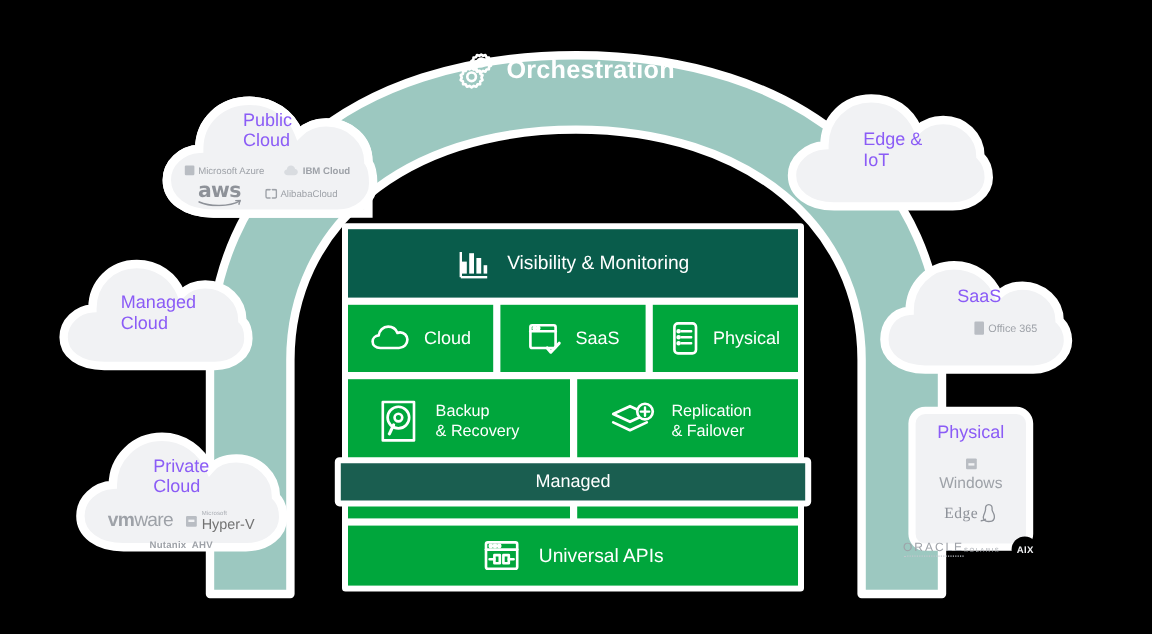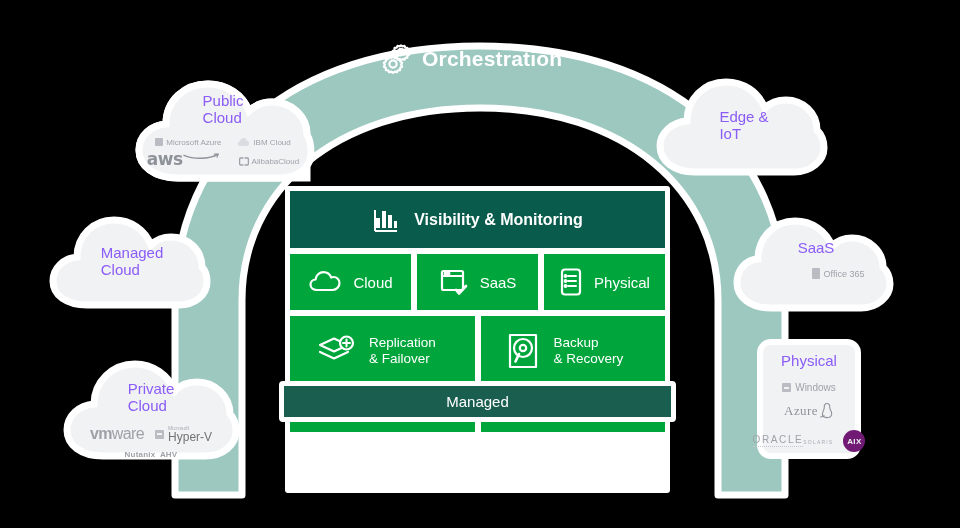--- a/index.html
+++ b/index.html
@@ -28,21 +28,21 @@
     position:absolute; left:0; top:0; width:100%; height:100%;
     display:flex; flex-direction:column; align-items:center;
     pointer-events:none;
   }
   .cloud-title{
     color:#8b5cf6; font-size:15px; line-height:17px; 
     font-family:"Liberation Sans",sans-serif; font-weight:400;
   }
   .logo-row{display:flex;align-items:center;justify-content:center;gap:10px;margin-top:5px;}
   .logo{display:flex;align-items:center;gap:3px;color:#9ea2a8;font-size:8px;white-space:nowrap;}
-  .logo b{font-weight:normal;}
+  .logo b{font-weight:bold;}
 
   .sq{width:8px;height:8px;display:inline-block;background:#b9bdc3;border-radius:1px;}
   .sq-win{width:9px;height:9px;display:inline-block;background:#b9bdc3;border-radius:1px;position:relative;}
   .sq-win::after{content:"";position:absolute;left:2px;top:3.5px;width:5px;height:2px;background:#f1f2f4;}
 
   .aws-logo{font-size:17px;font-weight:bold;color:#8e9299;letter-spacing:-.5px;line-height:13px;font-family:"DejaVu Sans",sans-serif;}
   .aws-swoosh{display:block;width:36px;height:6px;}
 
   .vmware-logo{font-size:16px;font-weight:bold;color:#9ea2a8;letter-spacing:-.6px;}
   .vmware-logo span{font-weight:normal;}
@@ -52,21 +52,21 @@
   .hyperv .hv{font-size:12px;color:#737373;text-align:center;}
 
   .nutanix{font-size:8px;color:#9ea2a8;font-weight:bold;letter-spacing:.2px;}
 
   .o365{display:flex;align-items:center;gap:4px;color:#9ea2a8;font-size:9px;}
   .o365-mark{width:8px;height:11px;background:#b9bdc3;border-radius:1px;}
 
   .linux-logo{font-family:"Liberation Serif",serif;font-size:13px;color:#8e9299;letter-spacing:.4px;}
   .oracle-logo{font-size:10px;color:#9ea2a8;letter-spacing:1.6px;line-height:10px;border-bottom:1px dotted #c2c6cc;padding-bottom:1px;}
   .solaris-logo{font-size:5px;color:#a8acb2;letter-spacing:1.2px;text-align:center;margin-top:1px;}
-  .aix-badge{width:22px;height:22px;border-radius:50%;background:#701a75;color:#f1f2f4;font-size:8px;
+  .aix-badge{width:22px;height:22px;border-radius:50%;background:#000000;color:#f1f2f4;font-size:8px;
              display:flex;align-items:center;justify-content:center;font-weight:bold;letter-spacing:.3px;}
 
   
   #physical-box{
     position:absolute;left:757px;top:339px;width:104px;height:120px;
     background:#f1f2f4;border:6px solid #ffffff;border-radius:14px;
     display:flex;flex-direction:column;align-items:center;box-sizing:border-box;
   }
 
   
@@ -79,21 +79,21 @@
   .row{display:flex;gap:6px;}
   .tile{
     background:#00a63c;color:#fff;display:flex;align-items:center;
     font-family:"Liberation Sans",sans-serif;
   }
   .tile.dark{background:#095c4b;}
   .tile .ico{display:flex;align-items:center;justify-content:center;flex:0 0 auto;}
   .tile .lbl{font-size:15px;line-height:17px;}
 
   #tile-visibility{height:57px;justify-content:center;gap:14px;}
-  #tile-visibility .lbl{font-size:16px;font-weight:bold;}
+  #tile-visibility .lbl{font-size:16px;}
 
   #row-workloads{height:56px;}
   #row-workloads .tile{flex:1;justify-content:center;gap:11px;}
 
   #row-protect{height:70px;}
   #row-protect .tile{flex:1;padding-left:25px;gap:14px;}
   #row-protect .lbl{font-size:13.5px;line-height:16px;}
 
   #tile-apis{height:50px;justify-content:center;gap:15px;}
   #tile-apis .lbl{font-size:16px;}
@@ -163,21 +163,21 @@
           <span>Microsoft Azure</span>
         </div>
         <div class="logo">
           <svg width="13" height="10" viewBox="0 0 13 10">
             <path d="M4 9 C1.8 9 .8 7.8 .8 6.6 C.8 5.4 1.8 4.4 3 4.3 C3.2 2.3 4.7 1 6.5 1 C8.2 1 9.6 2.2 9.9 3.8 C11.3 4 12.2 5 12.2 6.3 C12.2 7.8 11 9 9.3 9 Z" fill="#d9dce0"></path>
           </svg>
           <b><span>IBM Cloud</span></b>
         </div>
       </div>
       <div class="logo-row" style="margin-top:6px;gap:20px;">
-        <div style="display:flex;align-items:flex-start;">
+        <div style="display:flex;flex-direction:column;align-items:flex-end;">
           <div class="aws-logo">aws</div>
           <svg class="aws-swoosh" viewBox="0 0 36 6">
             <path d="M1 2.3 C10 6.4 26 6.4 35 1.4" stroke="#8e9299" stroke-width="1.4" fill="none" stroke-linecap="round"></path>
             <path d="M31 1.2 L35 1.1 L34 4.6" stroke="#8e9299" stroke-width="1.2" fill="none"></path>
           </svg>
         </div>
         <div class="logo" style="align-self:flex-start;margin-top:4px;">
           <svg width="10" height="9" viewBox="0 0 10 9">
             <path d="M4 1 L1.6 1 C.9 1 .6 1.6 .6 2.4 L.6 6.6 C.6 7.4 .9 8 1.6 8 L4 8" stroke="#9ea2a8" stroke-width="1.3" fill="none" stroke-linecap="round"></path>
             <path d="M6 1 L8.4 1 C9.1 1 9.4 1.6 9.4 2.4 L9.4 6.6 C9.4 7.4 9.1 8 8.4 8 L6 8" stroke="#9ea2a8" stroke-width="1.3" fill="none" stroke-linecap="round"></path>
@@ -252,27 +252,27 @@
           <span class="o365-mark"></span>
           <span>Office 365</span>
         </div>
       </div>
     </div>
   </div>
 
   <div id="physical-box">
     <div class="cloud-title" style="margin-top:7px;">Physical</div>
     <div class="logo-row" style="margin-top:13px;gap:5px;">
-      <div class="logo" style="font-size:10px;gap:4px;">
+      <div class="logo" style="font-size:13px;gap:4px;flex-direction:column;">
         <span class="sq-win"></span>
         <span>Windows</span>
       </div>
     </div>
     <div class="logo-row" style="margin-top:9px;gap:2px;">
-      <span class="linux-logo">Azure</span>
+      <span class="linux-logo">Edge</span>
       <svg width="14" height="17" viewBox="0 0 14 17">
         <path d="M7 1.5 C9 1.5 10 3.2 9.7 5.2 C9.5 6.8 10.8 8 11.4 10 C12 12 11.6 14.6 9.6 15.2 C8.2 15.6 5.6 15.6 4.3 15.1 C2.5 14.4 2.2 12.2 2.8 10.3 C3.3 8.6 4.4 7 4.3 5.2 C4.1 3.2 5 1.5 7 1.5 Z" fill="none" stroke="#8e9299" stroke-width="1.1"></path>
         <path d="M4.2 13.8 C2.2 14.8 .6 15 .6 15" stroke="#8e9299" stroke-width="1.2" fill="none" stroke-linecap="round"></path>
       </svg>
     </div>
     <div class="logo-row" style="margin-top:11px;gap:10px;align-items:center;">
       <div style="display:flex;flex-direction:row;align-items:center;">
         <span class="oracle-logo">ORACLE</span>
         <span class="solaris-logo">SOLARIS</span>
       </div>
@@ -333,56 +333,73 @@
             </g>
           </svg>
         </span>
         <span class="lbl">Physical</span>
       </div>
     </div>
 
     <div class="row" id="row-protect">
       <div class="tile">
         <span class="ico">
+          <svg width="34" height="38" viewBox="0 0 34 38">
+            <g class="ic">
+              <rect x="4" y="3" width="26" height="32"></rect>
+              <circle cx="17" cy="16" r="9"></circle>
+              <circle cx="17" cy="16" r="3.2"></circle>
+              <path d="M13 22 L9.5 29.5" stroke-width="2.6"></path>
+            </g>
+          </svg>
+        </span>
+        <span class="lbl">
+          <span>Backup</span><br>
+          <span>&amp; Recovery</span>
+        </span>
+      </div>
+      <div class="tile">
+        <span class="ico">
           <svg width="40" height="34" viewBox="0 0 40 34">
             <g class="ic">
               <path d="M19 4.5 L33 11 L19 17.5 L5 11 Z"></path>
               <path d="M5 18 L19 24.5 L33 18"></path>
               <circle cx="31.5" cy="9" r="6.5" fill="#00a63c"></circle>
               <path d="M31.5 5.5 L31.5 12.5 M28 9 L35 9" stroke-width="2"></path>
             </g>
           </svg>
         </span>
         <span class="lbl">
           <span>Replication</span><br>
           <span>&amp; Failover</span>
         </span>
       </div>
-      <div class="tile">
-        <span class="ico">
-          <svg width="34" height="38" viewBox="0 0 34 38">
-            <g class="ic">
-              <rect x="4" y="3" width="26" height="32"></rect>
-              <circle cx="17" cy="16" r="9"></circle>
-              <circle cx="17" cy="16" r="3.2"></circle>
-              <path d="M13 22 L9.5 29.5" stroke-width="2.6"></path>
-            </g>
-          </svg>
-        </span>
-        <span class="lbl">
-          <span>Backup</span><br>
-          <span>&amp; Recovery</span>
-        </span>
-      </div>
     </div>
 
     <div id="spacer-datalabs">
       <div class="tile"></div>
       <div class="tile"></div>
     </div>
 
+    <div class="tile" id="tile-apis">
+      <span class="ico">
+        <svg width="32" height="28" viewBox="0 0 32 28">
+          <g class="ic">
+            <rect x="3" y="3" width="26" height="22" rx="1.5"></rect>
+            <path d="M3 9 L29 9"></path>
+            <circle cx="7" cy="6" r=".9" fill="#fff"></circle>
+            <circle cx="10.5" cy="6" r=".9" fill="#fff"></circle>
+            <circle cx="14" cy="6" r=".9" fill="#fff"></circle>
+            <path d="M6 17 L10 17 M22 17 L26 17"></path>
+            <path d="M10 13.6 L14.5 13.6 L14.5 20.4 L10 20.4 Z"></path>
+            <path d="M22 13.6 L17.5 13.6 L17.5 20.4 L22 20.4 Z"></path>
+          </g>
+        </svg>
+      </span>
+      <span class="lbl">Universal APIs</span>
+    </div>
   </div>
 
   <div id="datalabs-bar">
     <span>Managed</span>
   </div>
 
 </div>
 
 </body></html>

